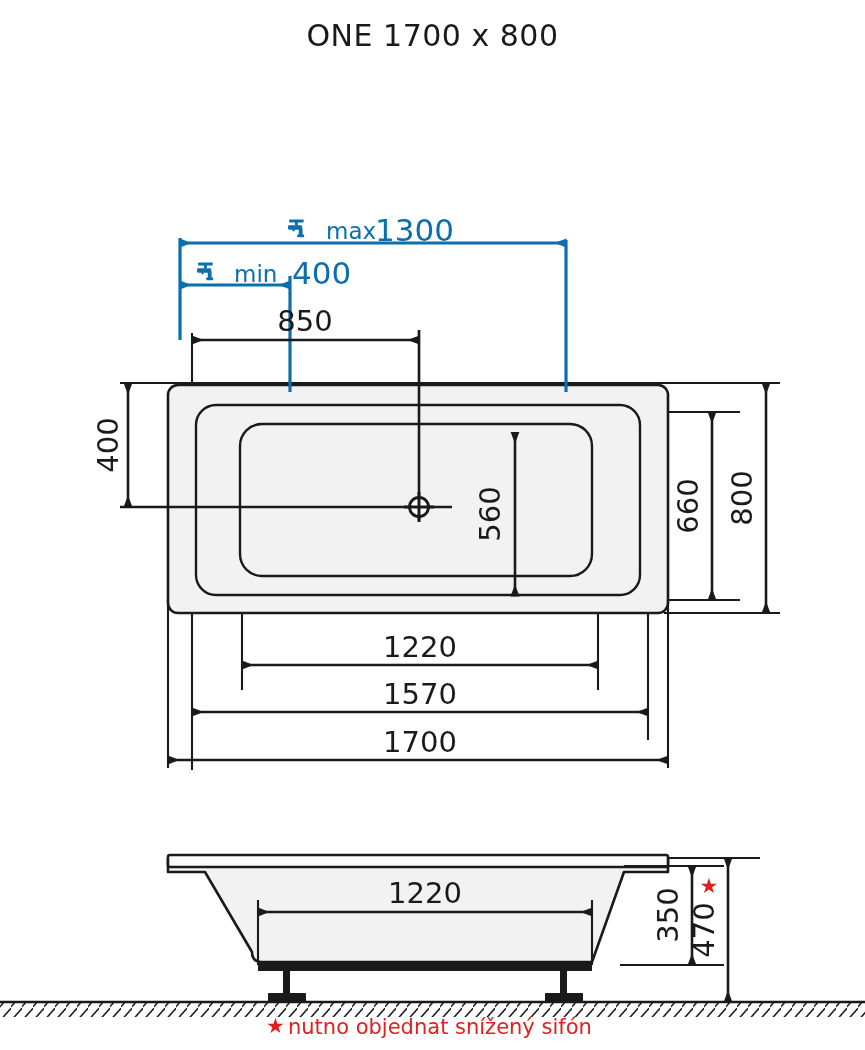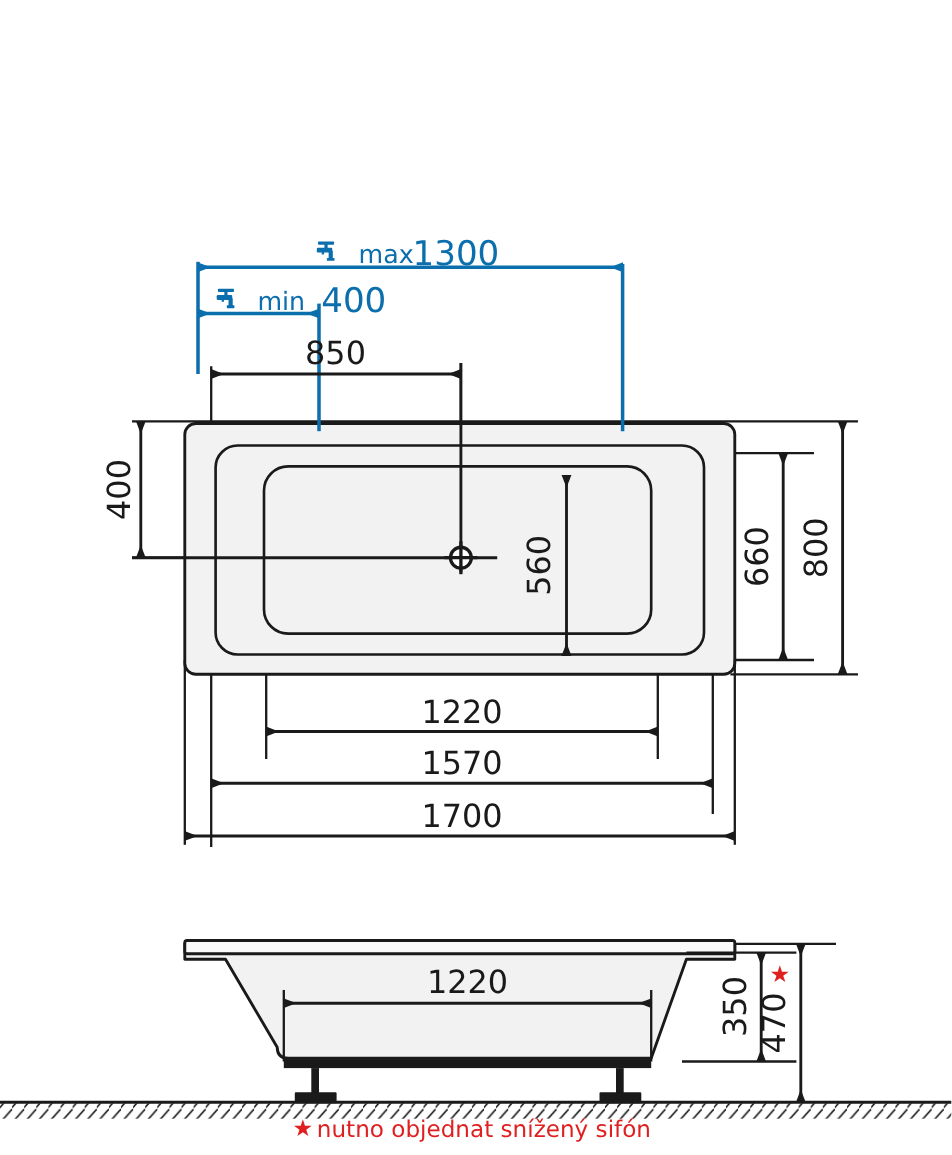--- a/index.html
+++ b/index.html
@@ -13,20 +13,21 @@
   .ttl{
     position:absolute;left:0;top:18px;width:865px;text-align:center;
     font-size:30px;color:#1a1a1a;letter-spacing:.5px;
   }
 </style>
 </head>
 <body>
 
 <div id="stage">
 
+  <div class="ttl">ONE 1700 x 800</div>
 
   <svg width="865" height="1050" viewBox="0 0 865 1050" font-family="DejaVu Sans, Liberation Sans, sans-serif">
 
     <defs>
       <marker id="ahBk" viewBox="0 0 12 10" refX="11.5" refY="5" markerWidth="12" markerHeight="10" orient="auto-start-reverse" markerUnits="userSpaceOnUse">
         <path d="M0,5 L12,0.4 L12,9.6 Z" fill="#1a1a1a"></path>
       </marker>
       <marker id="ahBl" viewBox="0 0 12 10" refX="11.5" refY="5" markerWidth="12" markerHeight="10" orient="auto-start-reverse" markerUnits="userSpaceOnUse">
         <path d="M0,5 L12,0.4 L12,9.6 Z" fill="#0b6ead"></path>
       </marker>

